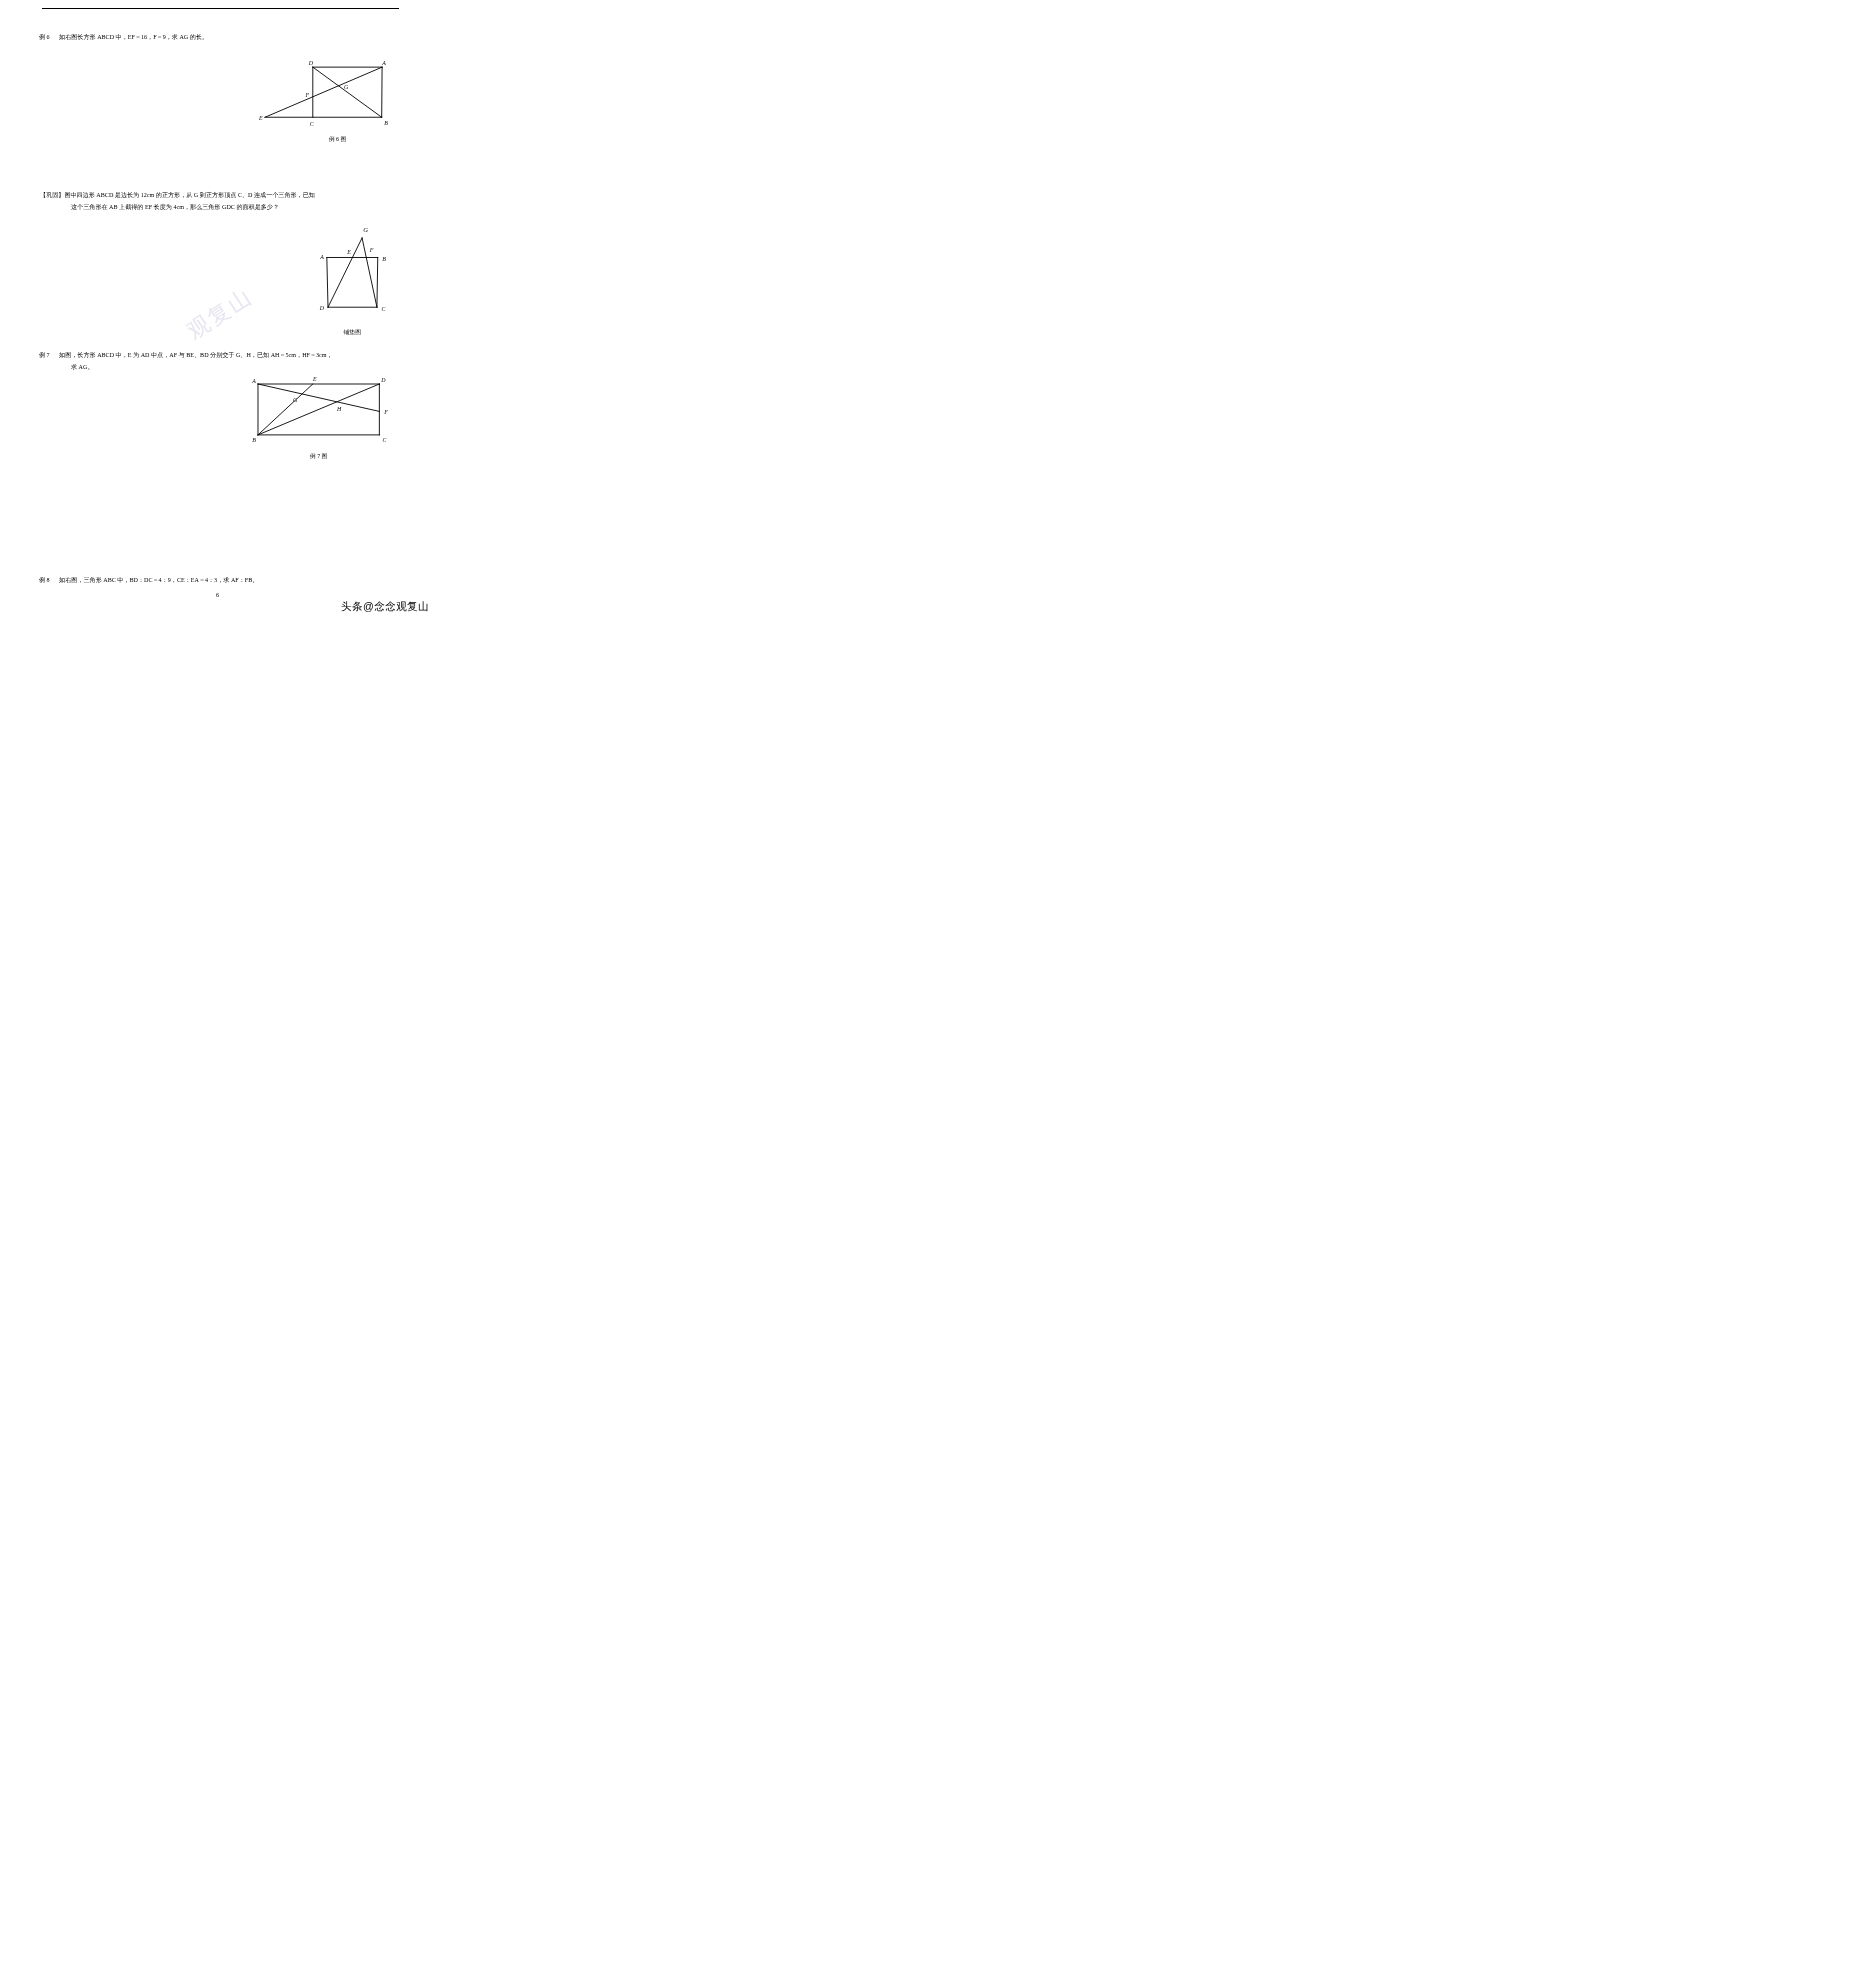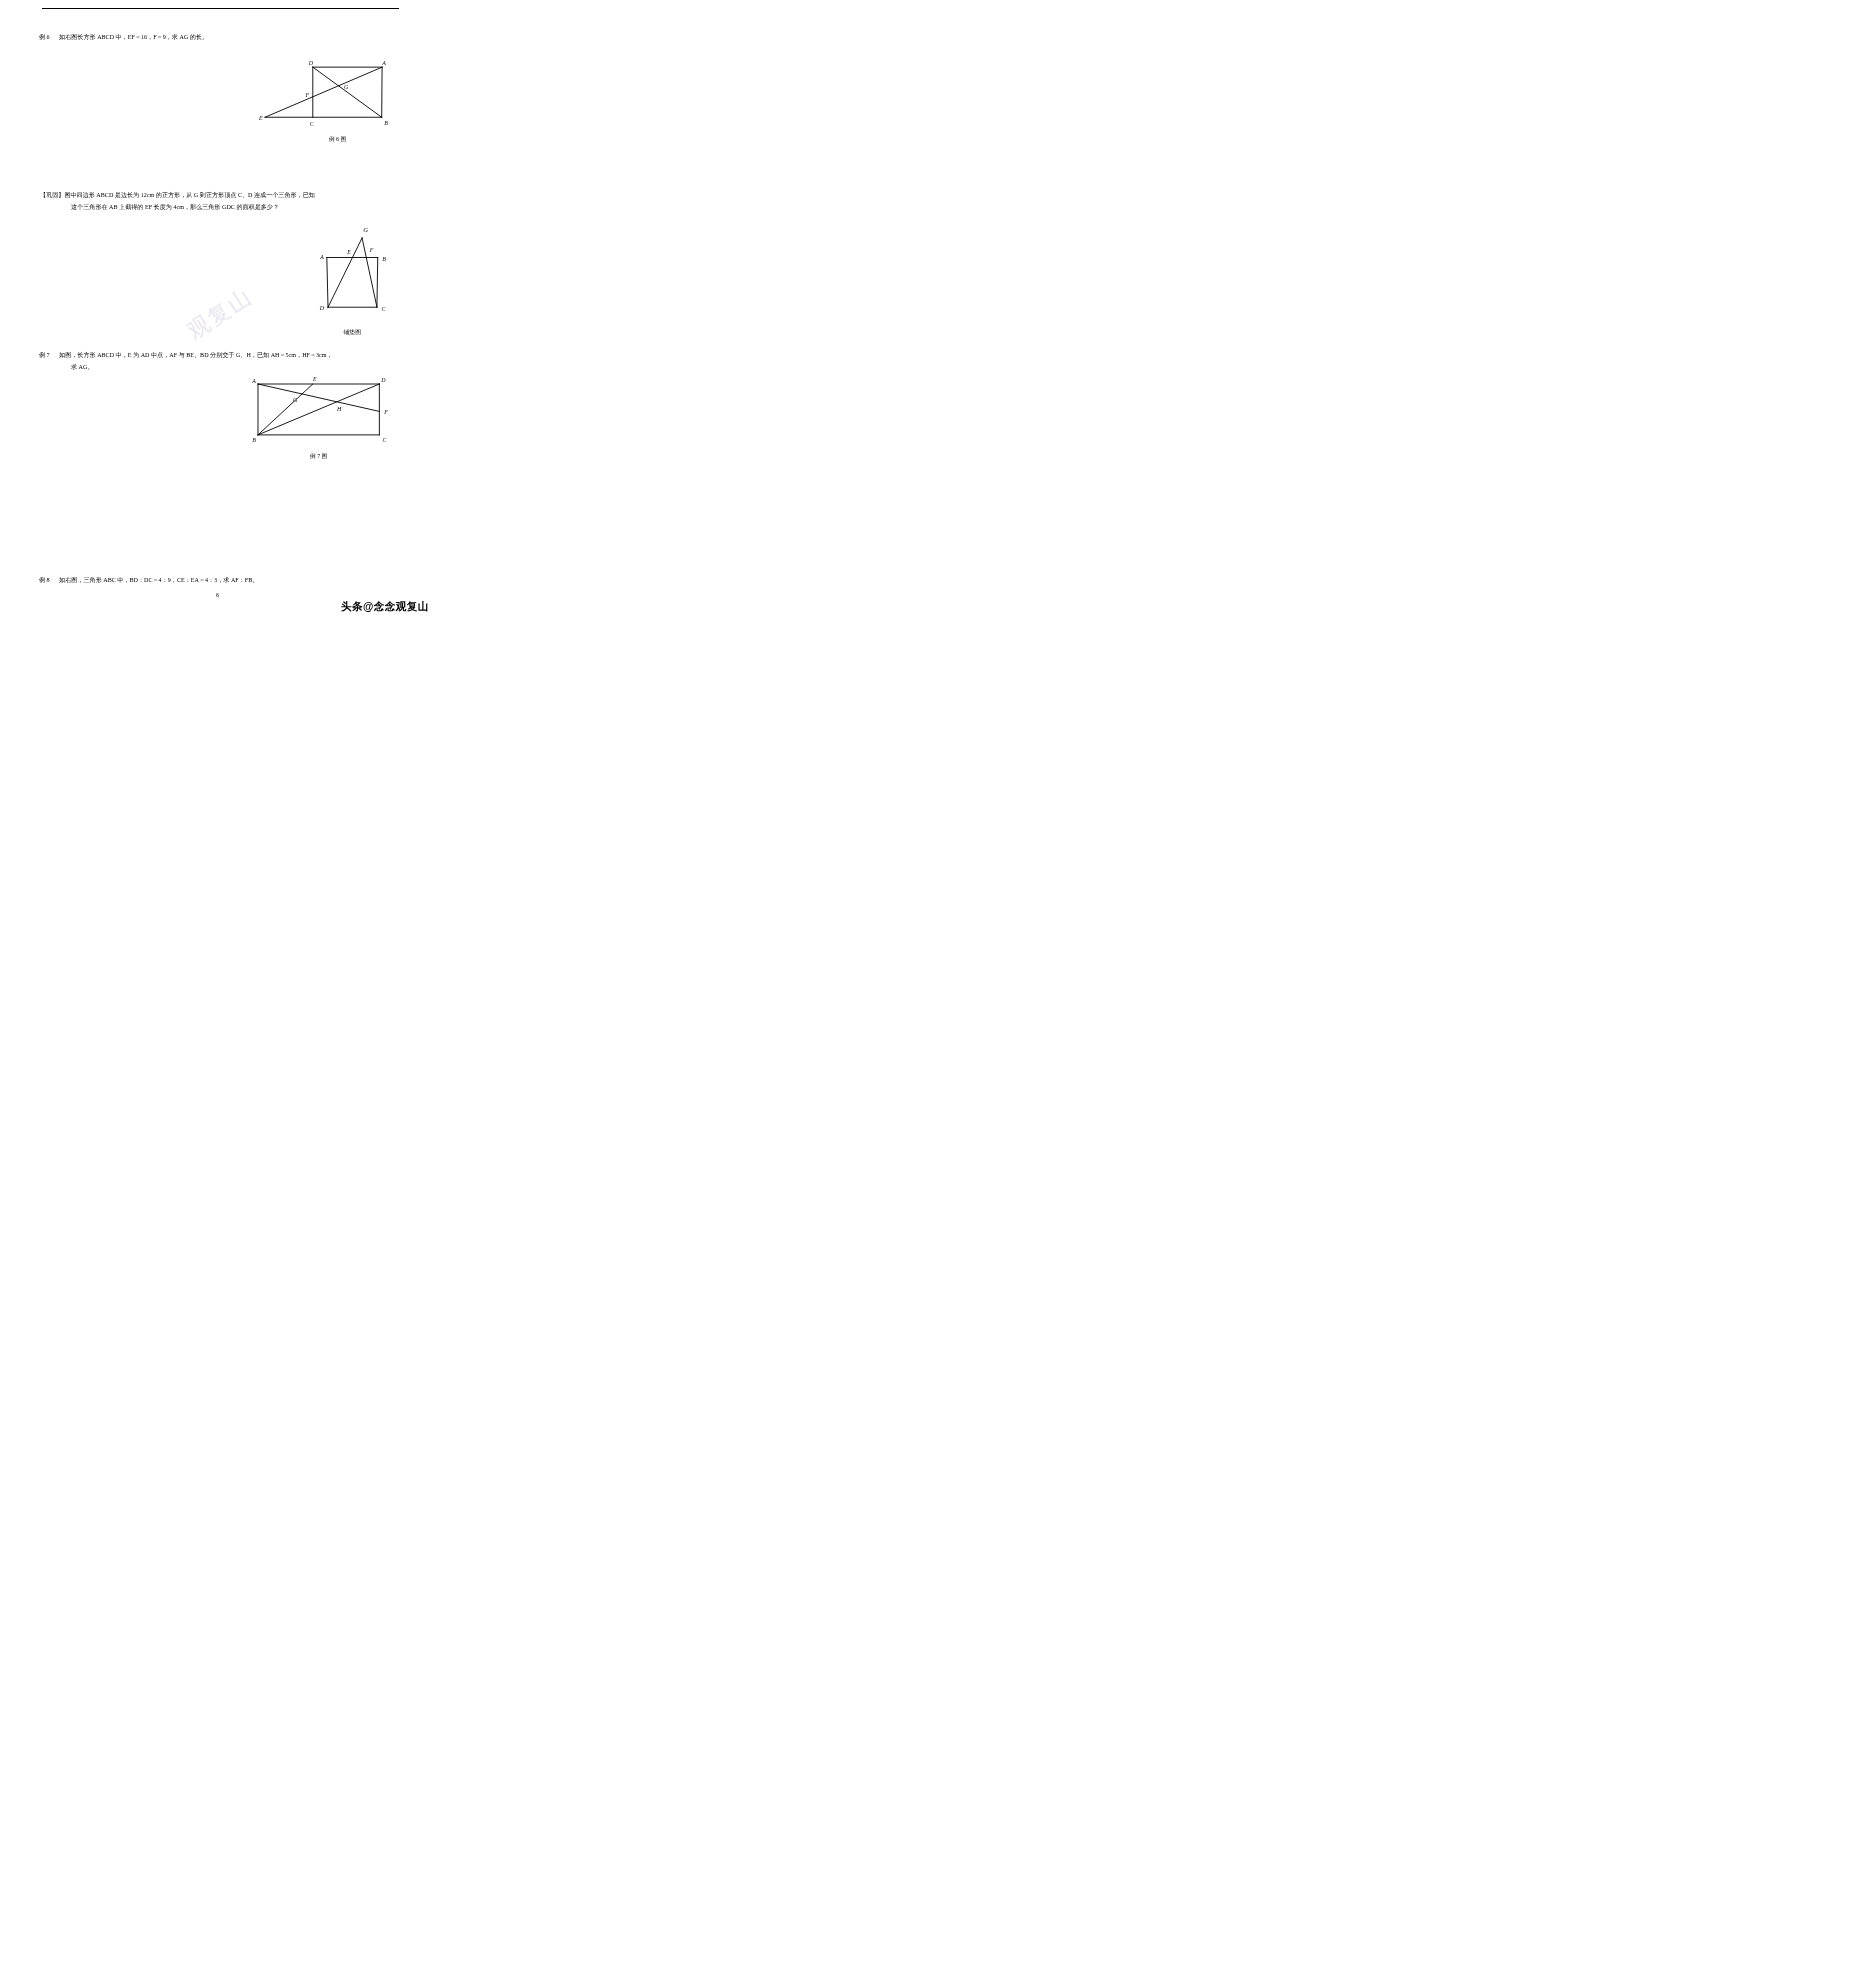--- a/index.html
+++ b/index.html
@@ -14,21 +14,21 @@
   .fig line, .fig path{stroke:#000;stroke-width:2.3;stroke-linecap:square;fill:none;}
   .vlabel{font:italic 15px "Liberation Serif",serif;fill:#000;}
   .fig-caption{font:15px "Liberation Serif",serif;fill:#000;}
   .watermark{
     position:absolute;left:184px;top:299px;font-size:22px;letter-spacing:2px;
     color:#e8e5f1;font-family:"Liberation Sans",sans-serif;
     transform:rotate(-33deg);white-space:nowrap;z-index:0;user-select:none;
   }
   .pagenum{position:absolute;left:0;top:592px;width:435px;text-align:center;font-size:5.9px;}
   .brand{
-    position:absolute;left:341px;top:600px;font-size:10.6px;font-weight:700;
+    position:absolute;left:341px;top:600px;font-size:10.6px;font-weight:400;
     font-family:"Liberation Sans",sans-serif;white-space:nowrap;letter-spacing:0.4px;
   }
   .content{position:relative;z-index:1;}
 </style>
 </head>
 <body>
 
 <div class="page">
 
   <div class="watermark">观复山</div>

